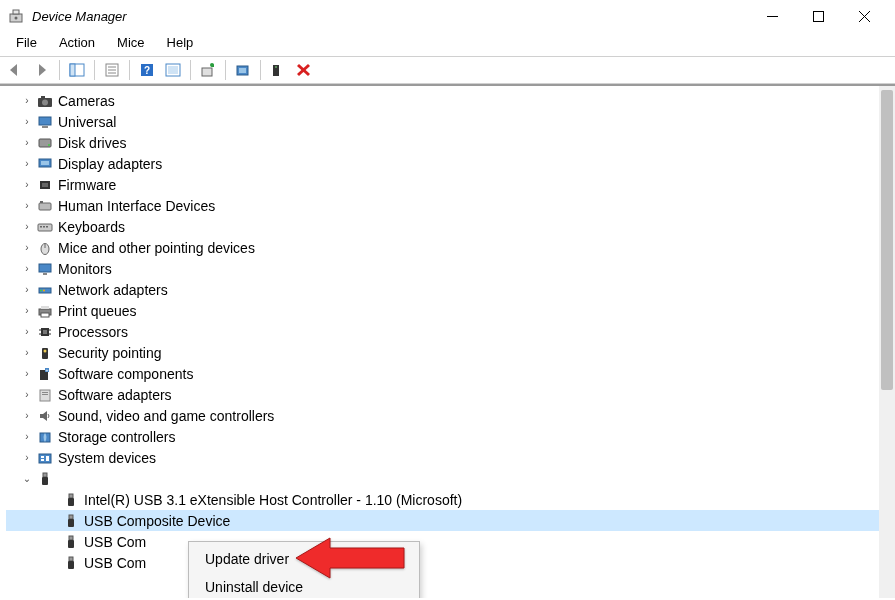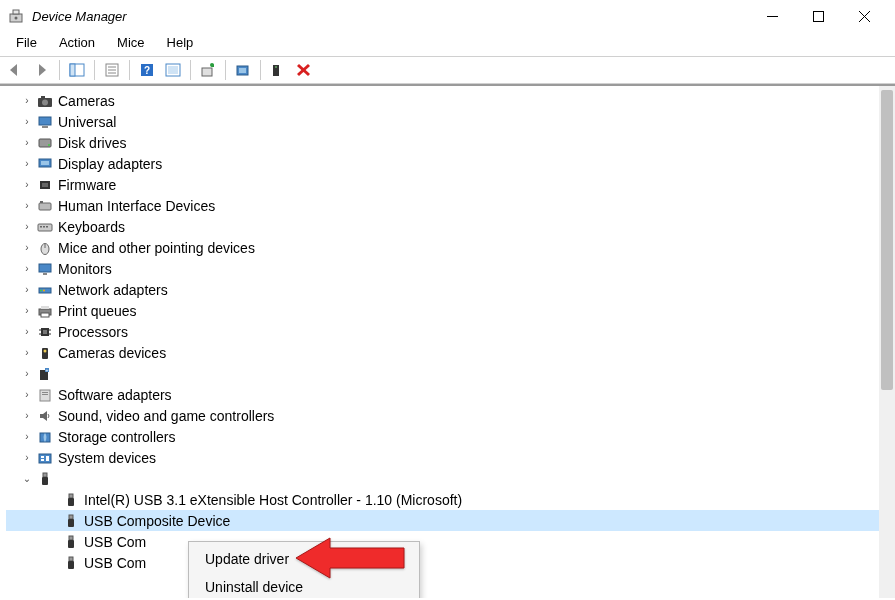--- a/index.html
+++ b/index.html
@@ -279,31 +279,32 @@
     <span class="label">Processors</span>
   </div>
       <div class="node lvl0">
     <span class="expander">›</span>
     <span class="icon">
           <svg width="16" height="14" viewBox="0 0 16 14">
             <rect x="5" y="2" width="6" height="11" rx="1" fill="#333"></rect>
             <circle cx="8" cy="5" r="1.5" fill="#ec5"></circle>
           </svg>
         </span>
-    <span class="label">Cameras devices</span>
+    <span class="label">Security pointing</span>
   </div>
       <div class="node lvl0">
     <span class="expander">›</span>
     <span class="icon">
           <svg width="16" height="14" viewBox="0 0 16 14">
             <rect x="3" y="3" width="8" height="10" fill="#333"></rect>
             <rect x="8" y="1" width="4" height="4" fill="#4a88c7"></rect>
             <text x="10" y="4.5" text-anchor="middle" fill="#fff" font-size="5">+</text>
           </svg>
         </span>
+    <span class="label">Software components</span>
   </div>
       <div class="node lvl0">
     <span class="expander">›</span>
     <span class="icon">
           <svg width="16" height="14" viewBox="0 0 16 14">
             <rect x="3" y="2" width="10" height="11" fill="#ddd" stroke="#888"></rect>
             <rect x="5" y="4" width="6" height="1" fill="#888"></rect>
             <rect x="5" y="6" width="6" height="1" fill="#888"></rect>
           </svg>
         </span>

